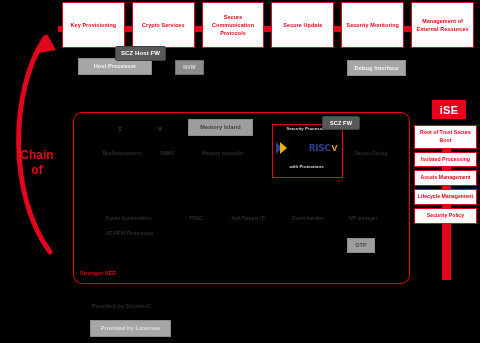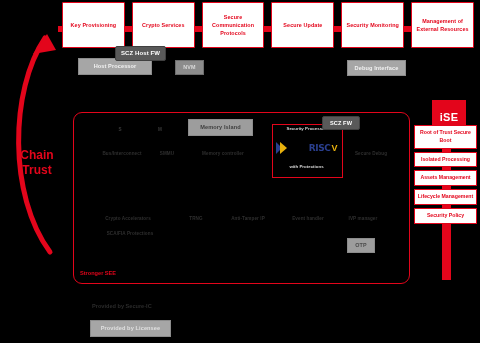--- a/index.html
+++ b/index.html
@@ -61,21 +61,21 @@
        text-align:center;white-space:nowrap;letter-spacing:.1px;}
   .dim.bright{color:#3a3a3a;}
 
   
   .cot{position:absolute;left:8px;top:148px;width:58px;text-align:center;
        color:#e3051b;font-size:12px;font-weight:700;line-height:1.25;}
   .arrow-svg{position:absolute;left:0;top:30px;width:72px;height:250px;}
 
   
   .ise-rail{position:absolute;left:442px;top:128px;width:9px;height:152px;background:#e3051b;}
-  .ise-title{position:absolute;left:432px;top:100px;width:34px;height:34px;background:#e3051b;
+  .ise-title{position:absolute;left:432px;top:100px;width:34px;height:19px;background:#e3051b;
              color:#fff;font-size:11px;font-weight:700;display:flex;align-items:center;
              justify-content:center;letter-spacing:.3px;}
   .ise-list{position:absolute;left:414px;top:125px;width:63px;display:flex;flex-direction:column;gap:3px;}
   .ise-item{background:#fff;border:1.2px solid #e3051b;color:#e3051b;font-size:5.2px;
             font-weight:700;text-align:center;line-height:1.5;padding:3px 1px;}
 
   
   .legend-secic{position:absolute;left:92px;top:303px;font-size:5.6px;font-weight:700;color:#2b2b2b;}
 </style>
 </head>
@@ -109,21 +109,21 @@
   <div class="gbox dark" id="scz-host-fw">SCZ Host FW</div>
   <div class="gbox mid" id="nvm">NVM</div>
   <div class="gbox" id="debug-interface">Debug Interface</div>
 
   <svg class="arrow-svg" viewBox="0 0 72 250">
     <path d="M45 8 C10 60, 8 165, 50 222" stroke="#e3051b" stroke-width="5" fill="none" stroke-linecap="round"></path>
     <polygon points="47,4 33,24 56,20" fill="#e3051b"></polygon>
   </svg>
   <div class="cot">
     <div>Chain</div>
-    <div>Trust</div>
+    <div>of</div>
   </div>
 
   <div class="see-box"></div>
   <div class="see-label">Stronger SEE</div>
 
   <div class="dim bright" style="left:112px;top:127px;width:16px;">S</div>
   <div class="dim bright" style="left:152px;top:127px;width:16px;">M</div>
 
   <div class="gbox" id="memory-island">Memory Island</div>
 

